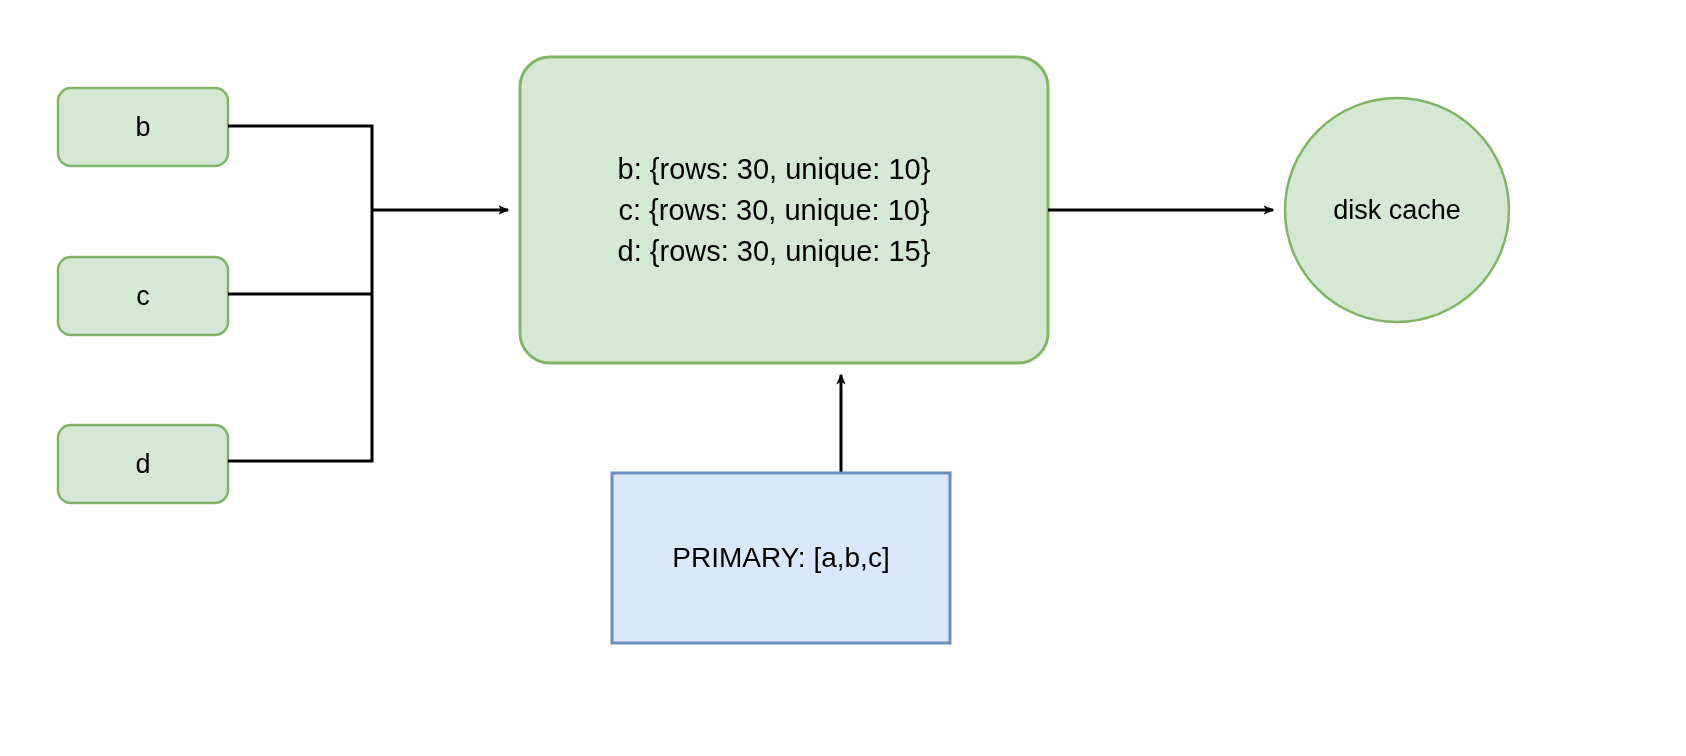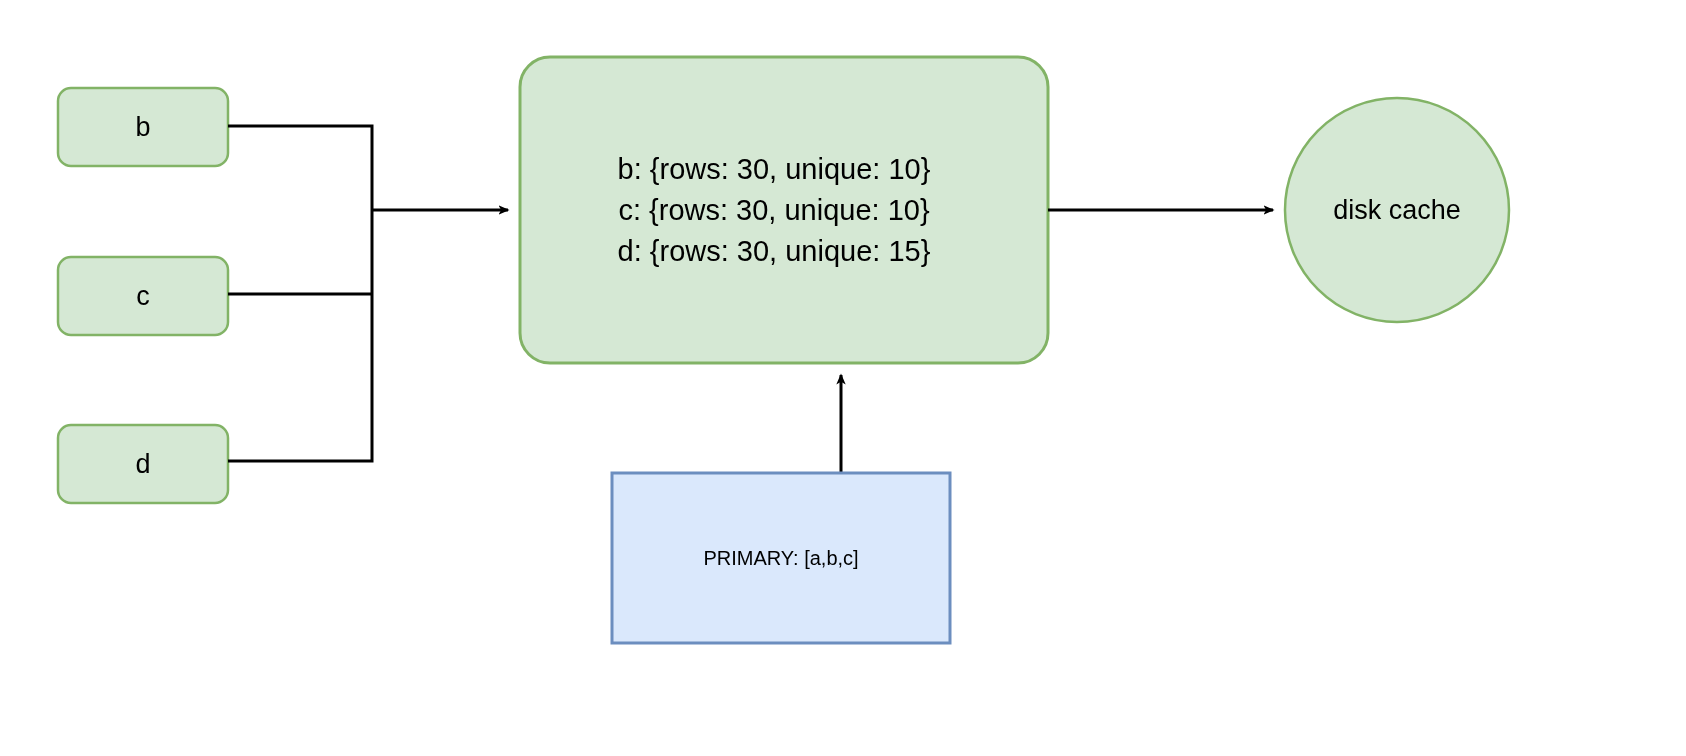--- a/index.html
+++ b/index.html
@@ -41,21 +41,21 @@
   .stats-label {
     font-size: 29px;
     line-height: 41px;
     flex-direction: column;
   }
   .circle-label {
     font-size: 27px;
     text-align: right;
   }
   .primary-label {
-    font-size: 20px;
+    font-size: 28px;
   }
 </style>
 </head>
 <body>
 
 <div id="canvas">
 
   <svg id="diagram-svg" viewBox="0 0 1686 756">
     <defs>
       <marker id="arrowhead" markerWidth="12" markerHeight="12" refX="9.5" refY="5" orient="auto" markerUnits="userSpaceOnUse">

